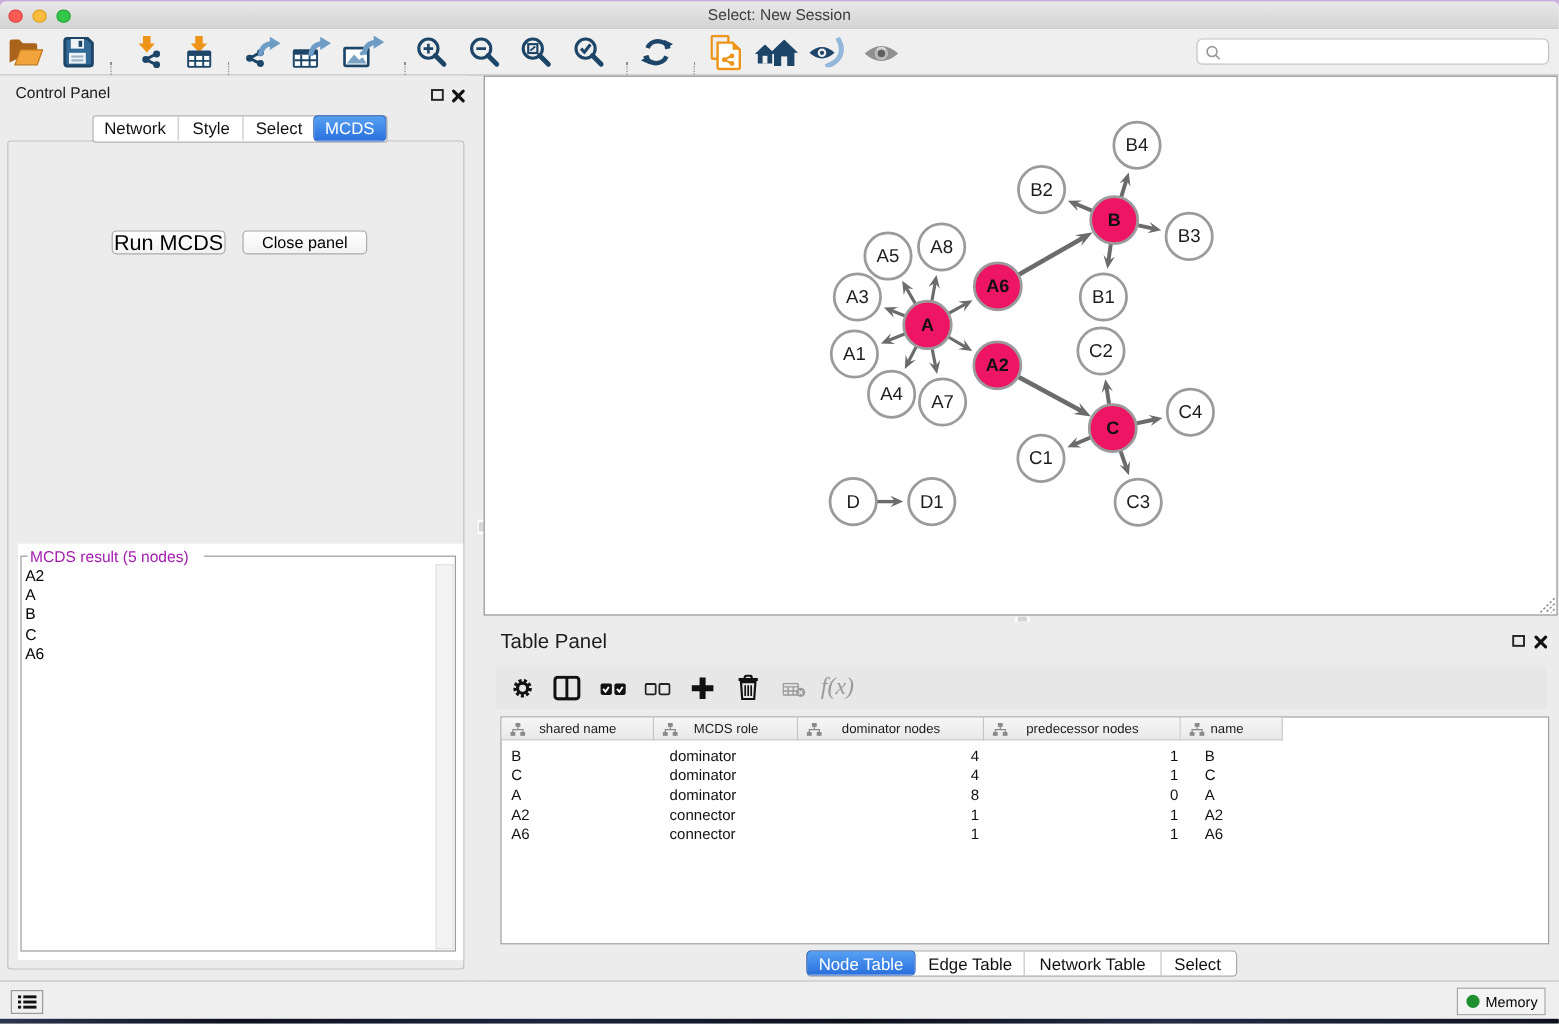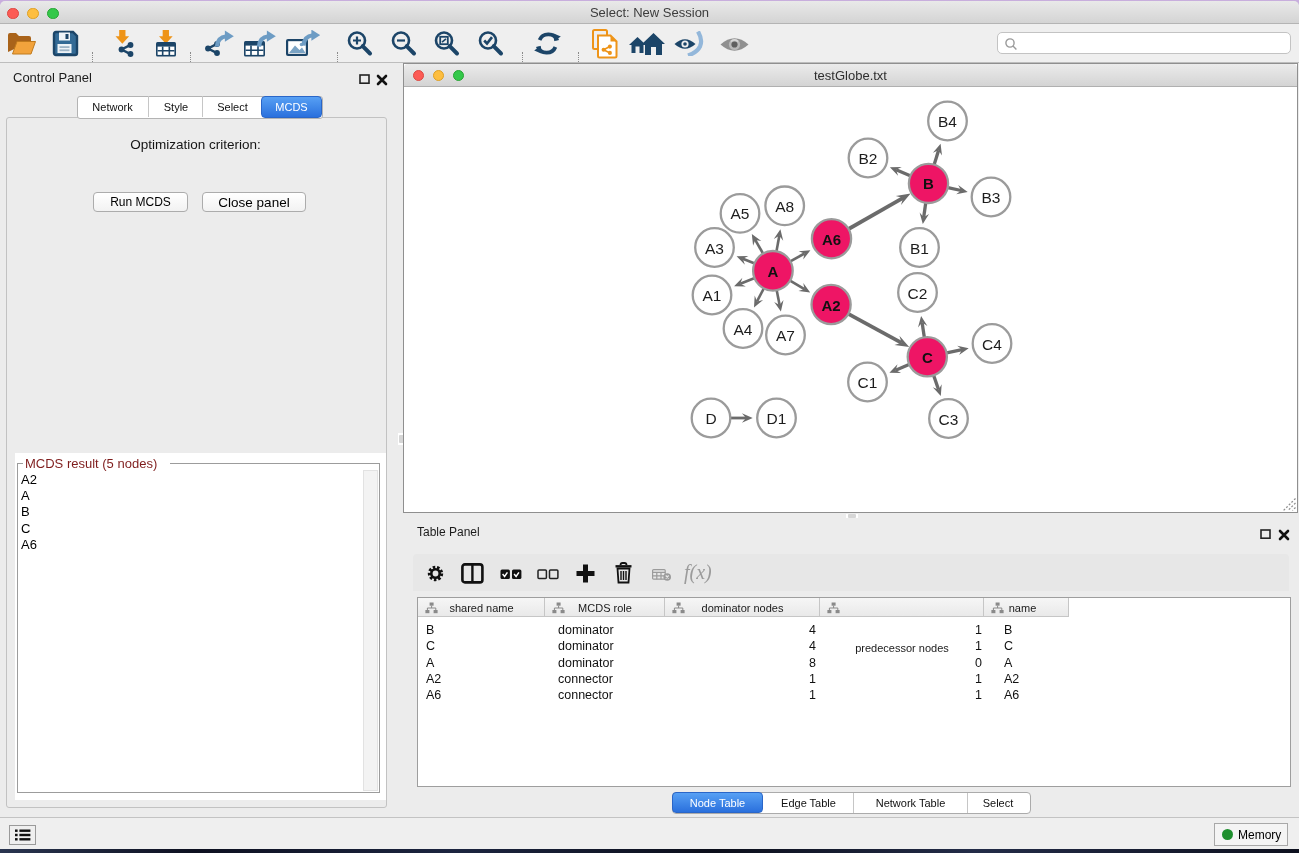--- a/index.html
+++ b/index.html
@@ -2,21 +2,21 @@
 <html><head>
 <meta charset="utf-8">
 <style>
   html,body{margin:0;padding:0;}
   body{width:1299px;height:853px;position:relative;overflow:hidden;
        font-family:"Liberation Sans",sans-serif;background:#ececec;}
   .abs{position:absolute;}
   .tl{border-radius:50%;position:absolute;top:6.7px;width:11.6px;height:11.6px;box-sizing:border-box;}
   svg{display:block;}
   .sep{position:absolute;top:28px;height:30px;width:0;border-left:1.6px dotted #8a8a8a;}
-  .tabtxt{font-size:11px;color:#111;display:flex;align-items:center;justify-content:center;box-sizing:border-box;}
+  .tabtxt{font-size:14px;color:#111;display:flex;align-items:center;justify-content:center;box-sizing:border-box;}
   .hdrcell{position:absolute;top:0;height:19px;display:flex;align-items:center;justify-content:center;
            font-size:11px;color:#1a1a1a;}
   .rowtxt{position:absolute;font-size:12.5px;color:#111;height:16px;line-height:16px;}
 </style>
 </head>
 <body>
 
 <div class="abs" style="left:0;top:0;width:1299px;height:2px;background:#c8aedd;"></div>
 <div class="abs" style="left:0;top:0;width:10px;height:5px;background:#c8aedd;z-index:0;"></div>
 <div class="abs" style="right:0;top:0;width:10px;height:5px;background:#c8aedd;z-index:0;"></div>
@@ -184,53 +184,44 @@
 
   <div class="abs" style="left:6px;top:54px;width:379px;height:689px;border:1px solid #c2c2c2;border-radius:3px;background:#ececec;"></div>
 
   <div class="abs" style="left:77px;top:33px;height:21px;background:#fff;border:1px solid #b3b3b3;border-radius:3px;width:244px;"></div>
   <div class="tabtxt abs" style="left:77px;top:33px;width:72px;height:21px;border-right:1px solid #c6c6c6;">Network</div>
   <div class="tabtxt abs" style="left:150px;top:33px;width:53px;height:21px;border-right:1px solid #c6c6c6;">Style</div>
   <div class="tabtxt abs" style="left:204px;top:33px;width:57px;height:21px;">Select</div>
   <div class="tabtxt abs" style="left:261px;top:33px;width:61px;height:21.5px;border-radius:4px;
        background:linear-gradient(#57a0f4,#2a70dd);color:#fff;border:0.5px solid #2a66c8;">MCDS</div>
 
-  <div class="abs" style="left:0;top:74px;width:391px;text-align:center;font-size:13.5px;color:#151515;">Optimization criterion:</div>
 
 
   <div class="abs" style="left:93px;top:129px;width:95px;height:20px;background:linear-gradient(#ffffff,#f2f2f2);
        border:1px solid #acacac;border-radius:4px;box-sizing:border-box;display:flex;align-items:center;justify-content:center;
-       font-size:12px;color:#000;">Run MCDS</div>
+       font-size:18px;color:#000;">Run MCDS</div>
   <div class="abs" style="left:202px;top:129px;width:104px;height:20px;background:linear-gradient(#ffffff,#f2f2f2);
        border:1px solid #acacac;border-radius:4px;box-sizing:border-box;display:flex;align-items:center;justify-content:center;
        font-size:13.5px;color:#000;text-align:center;">Close panel</div>
 
   <div class="abs" style="left:15px;top:390px;width:371px;height:347px;background:#fff;"></div>
   <div class="abs" style="left:17px;top:400px;width:363px;height:330px;border:1px solid #9c9c9c;box-sizing:border-box;"></div>
-  <div class="abs" style="left:23px;top:393px;width:145px;height:14px;background:#fff;font-size:13px;color:#7f1d1d;
+  <div class="abs" style="left:23px;top:393px;width:145px;height:14px;background:#fff;font-size:13px;color:#a21caf;
        padding-left:2px;">MCDS result (5 nodes)</div>
   <div class="abs" style="left:21px;top:409px;font-size:13px;color:#000;line-height:16.2px;">A2<br>A<br>B<br>C<br>A6</div>
 
   <div class="abs" style="left:363px;top:407px;width:15px;height:321px;background:#f3f3f3;border:1px solid #e2e2e2;box-sizing:border-box;"></div>
 </div>
 
 <div class="abs" style="left:398px;top:433px;width:6px;height:12px;background:#fff;border:0;"></div>
 <div class="abs" style="left:399px;top:435px;width:4.5px;height:8px;background:#d6d6d6;border-radius:1px;"></div>
 <div class="abs" style="left:846px;top:513.5px;width:12px;height:5px;background:#fff;"></div>
 <div class="abs" style="left:848px;top:514px;width:8px;height:4px;background:#d6d6d6;border-radius:1px;"></div>
 
 <div class="abs" style="left:403px;top:63px;width:895px;height:450px;border:1px solid #8f8f8f;box-sizing:border-box;background:#fff;">
-  <div class="abs" style="left:0;top:0;width:100%;height:22px;background:linear-gradient(#ebebeb,#d4d4d4);
-       border-bottom:1px solid #b0b0b0;border-radius:4px 4px 0 0;">
-    <div class="tl" style="left:8.5px;top:5.5px;background:#fc5b55;border:1px solid #dd4741;"></div>
-    <div class="tl" style="left:28.5px;top:5.5px;background:#fdbe40;border:1px solid #dfa023;"></div>
-    <div class="tl" style="left:48.5px;top:5.5px;background:#34c84a;border:1px solid #27a534;"></div>
-    <div class="abs" style="left:0;top:0;width:100%;height:22px;display:flex;align-items:center;justify-content:center;
-         font-size:13px;color:#2e2e2e;">testGlobe.txt</div>
-  </div>
   <svg class="abs" style="left:0;top:22px" width="893" height="426" viewBox="403 85 893 426">
 <line x1="762.6" y1="253.5" x2="754.2" y2="238.9" stroke="#6b6b6b" stroke-width="2.6"></line>
 <polygon points="750.8,233.0 760.3,240.1 754.2,238.9 752.1,244.8" fill="#6b6b6b"></polygon>
 <line x1="775.3" y1="251.3" x2="778.3" y2="234.8" stroke="#6b6b6b" stroke-width="2.6"></line>
 <polygon points="779.4,228.2 782.2,239.7 778.3,234.8 772.8,238.0" fill="#6b6b6b"></polygon>
 <line x1="754.4" y1="262.8" x2="741.8" y2="257.8" stroke="#6b6b6b" stroke-width="2.6"></line>
 <polygon points="735.6,255.3 747.4,254.9 741.8,257.8 743.9,263.7" fill="#6b6b6b"></polygon>
 <line x1="754.4" y1="276.7" x2="739.3" y2="282.7" stroke="#6b6b6b" stroke-width="2.6"></line>
 <polygon points="733.1,285.2 741.4,276.8 739.3,282.7 744.9,285.6" fill="#6b6b6b"></polygon>
 <line x1="763.3" y1="286.5" x2="756.0" y2="300.4" stroke="#6b6b6b" stroke-width="2.6"></line>
@@ -307,21 +298,21 @@
 <text x="775.5" y="417.5" font-size="15.5" fill="#1d1d1d" text-anchor="middle" dominant-baseline="central" font-family="Liberation Sans,sans-serif">D1</text>
   </svg>
   <svg class="abs" style="right:1px;bottom:1px" width="13" height="13" viewBox="0 0 13 13">
     <g stroke="#8f8f8f" stroke-width="1.3" stroke-dasharray="2 1.7" fill="none">
     <path d="M12.5 0.5 L0.5 12.5 M12.5 5 L5 12.5 M12.5 9.5 L9.5 12.5"></path>
       </g>
   </svg>
 </div>
 
 <div class="abs" style="left:403px;top:518px;width:896px;height:299px;background:#ececec;">
-  <div class="abs" style="left:14px;top:7px;font-size:12px;color:#1c1c1c;">Table Panel</div>
+  <div class="abs" style="left:14px;top:7px;font-size:17px;color:#1c1c1c;">Table Panel</div>
   <svg class="abs" style="left:857px;top:11px" width="11" height="11" viewBox="0 0 11 11">
     <rect x="1" y="1" width="9" height="8.2" fill="none" stroke="#222" stroke-width="1.6"></rect>
     </svg>
   <svg class="abs" style="left:874.5px;top:10.5px" width="12" height="12" viewBox="0 0 12 12">
     <path d="M2 2 L10 10 M10 2 L2 10" stroke="#111" stroke-width="2.6" stroke-linecap="round"></path>
     </svg>
 
   <div class="abs" style="left:10px;top:36px;width:876px;height:37px;background:#e7e7e7;border-radius:4px 4px 0 0;"></div>
   <svg class="abs" style="left:23px;top:46px" width="19" height="19" viewBox="0 0 19 19">
     <circle cx="9.5" cy="9.5" r="6" fill="none" stroke="#111" stroke-width="3.4" stroke-dasharray="2.4 1.75"></circle>
@@ -392,21 +383,21 @@
 <div class="hdrcell" style="left:247px;width:155px;">dominator nodes</div>
 <div class="abs" style="left:402px;top:0;width:164px;height:19px;background:linear-gradient(#f6f6f6,#e9e9e9);border-right:1px solid #c6c6c6;border-bottom:1px solid #c6c6c6;box-sizing:border-box;"></div>
 <svg class="abs" style="left:409px;top:4px" width="13" height="12" viewBox="0 0 13 12">
         <g fill="#8a8a8a">
           <rect x="4.6" y="0.5" width="4" height="3.2"></rect>
           <rect x="0.4" y="8" width="4" height="3.2"></rect>
           <rect x="8.6" y="8" width="4" height="3.2"></rect>
         </g>
         <path d="M6.6 3.7 V6 M2.4 8 V6 h8.4 v2" stroke="#8a8a8a" stroke-width="1" fill="none"></path>
       </svg>
-<div class="hdrcell" style="left:402px;width:164px;margin-top:40px;">predecessor nodes</div>
+<div class="hdrcell" style="left:402px;width:164px;">predecessor nodes</div>
 <div class="abs" style="left:566px;top:0;width:85px;height:19px;background:linear-gradient(#f6f6f6,#e9e9e9);border-right:1px solid #c6c6c6;border-bottom:1px solid #c6c6c6;box-sizing:border-box;"></div>
 <svg class="abs" style="left:573px;top:4px" width="13" height="12" viewBox="0 0 13 12">
         <g fill="#8a8a8a">
           <rect x="4.6" y="0.5" width="4" height="3.2"></rect>
           <rect x="0.4" y="8" width="4" height="3.2"></rect>
           <rect x="8.6" y="8" width="4" height="3.2"></rect>
         </g>
         <path d="M6.6 3.7 V6 M2.4 8 V6 h8.4 v2" stroke="#8a8a8a" stroke-width="1" fill="none"></path>
       </svg>
 <div class="hdrcell" style="left:562px;width:85px;">name</div>

